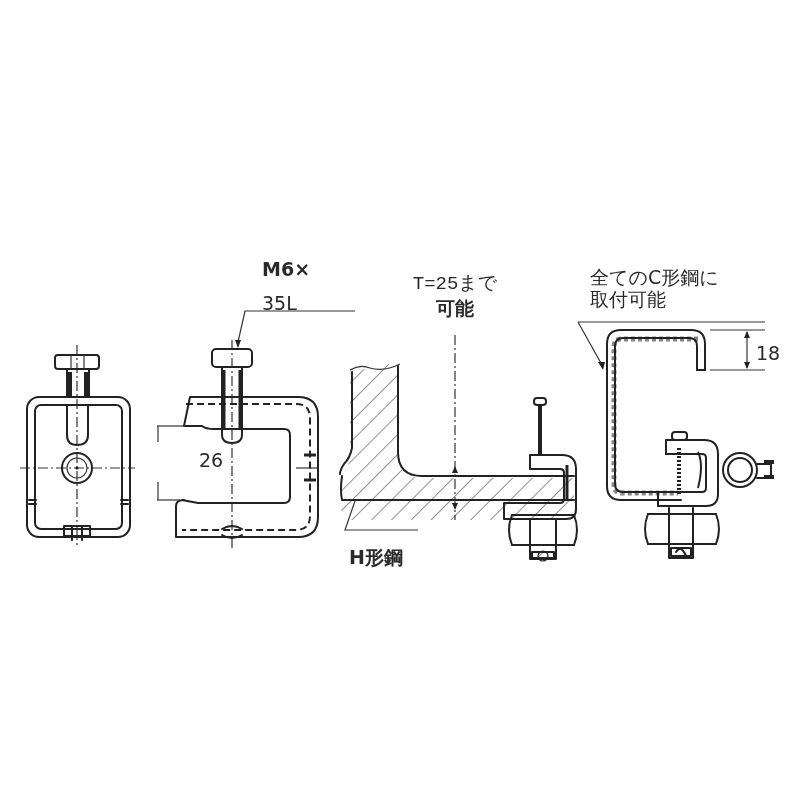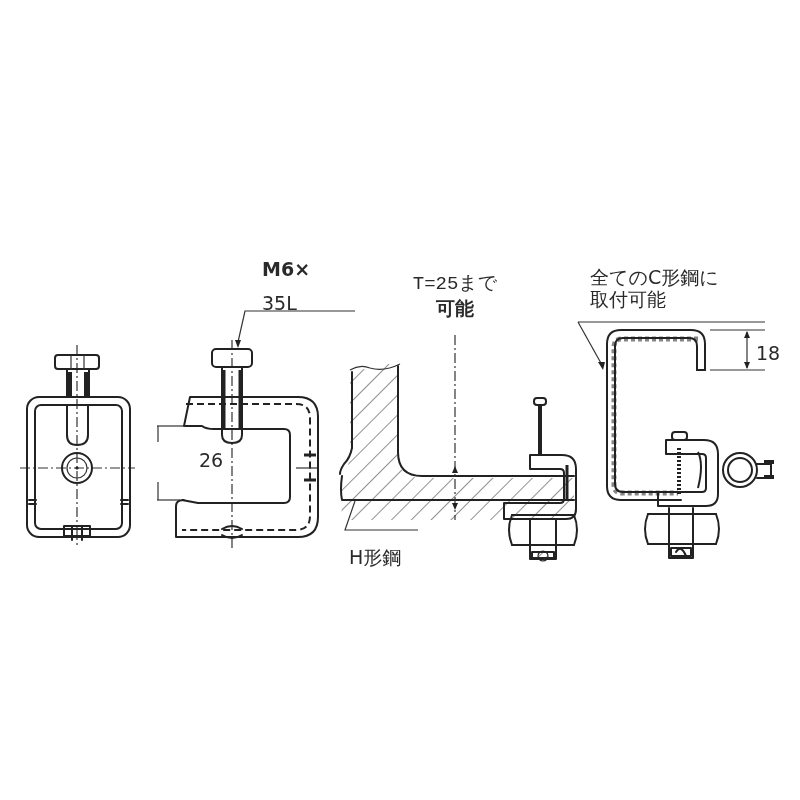--- a/index.html
+++ b/index.html
@@ -146,16 +146,16 @@
     <path d="M671 556 h20 v-8 h-20z" class="ln"></path>
     <path d="M676 552 q5 -8 10 4" class="ln"></path>
   </g>
 </svg>
 
 <div class="lbl" style="left:262px; top:257px;font-weight:bold;">M6×</div>
 <div class="lbl" style="left:262px; top:291px;">35L</div>
 <div class="lbl" style="left:159px; top:448px;margin-left:40px;">26</div>
 <div class="lbl c" style="left:395px; top:272px; width:120px;font-family:Liberation Mono, monospace;">T=25まで</div>
 <div class="lbl c" style="left:395px; top:296px; width:120px;font-weight:bold;">可能</div>
-<div class="lbl" style="left:349px; top:545px;">H形鋼</div>
+<div class="lbl" style="left:349px; top:545px;font-weight:bold;">H形鋼</div>
 <div class="lbl" style="left:590px; top:265px;">全てのC形鋼に</div>
 <div class="lbl" style="left:590px; top:289px;font-family:Liberation Mono, monospace;">取付可能</div>
 <div class="lbl" style="left:756px; top:341px;">18</div>
 
 </body></html>

